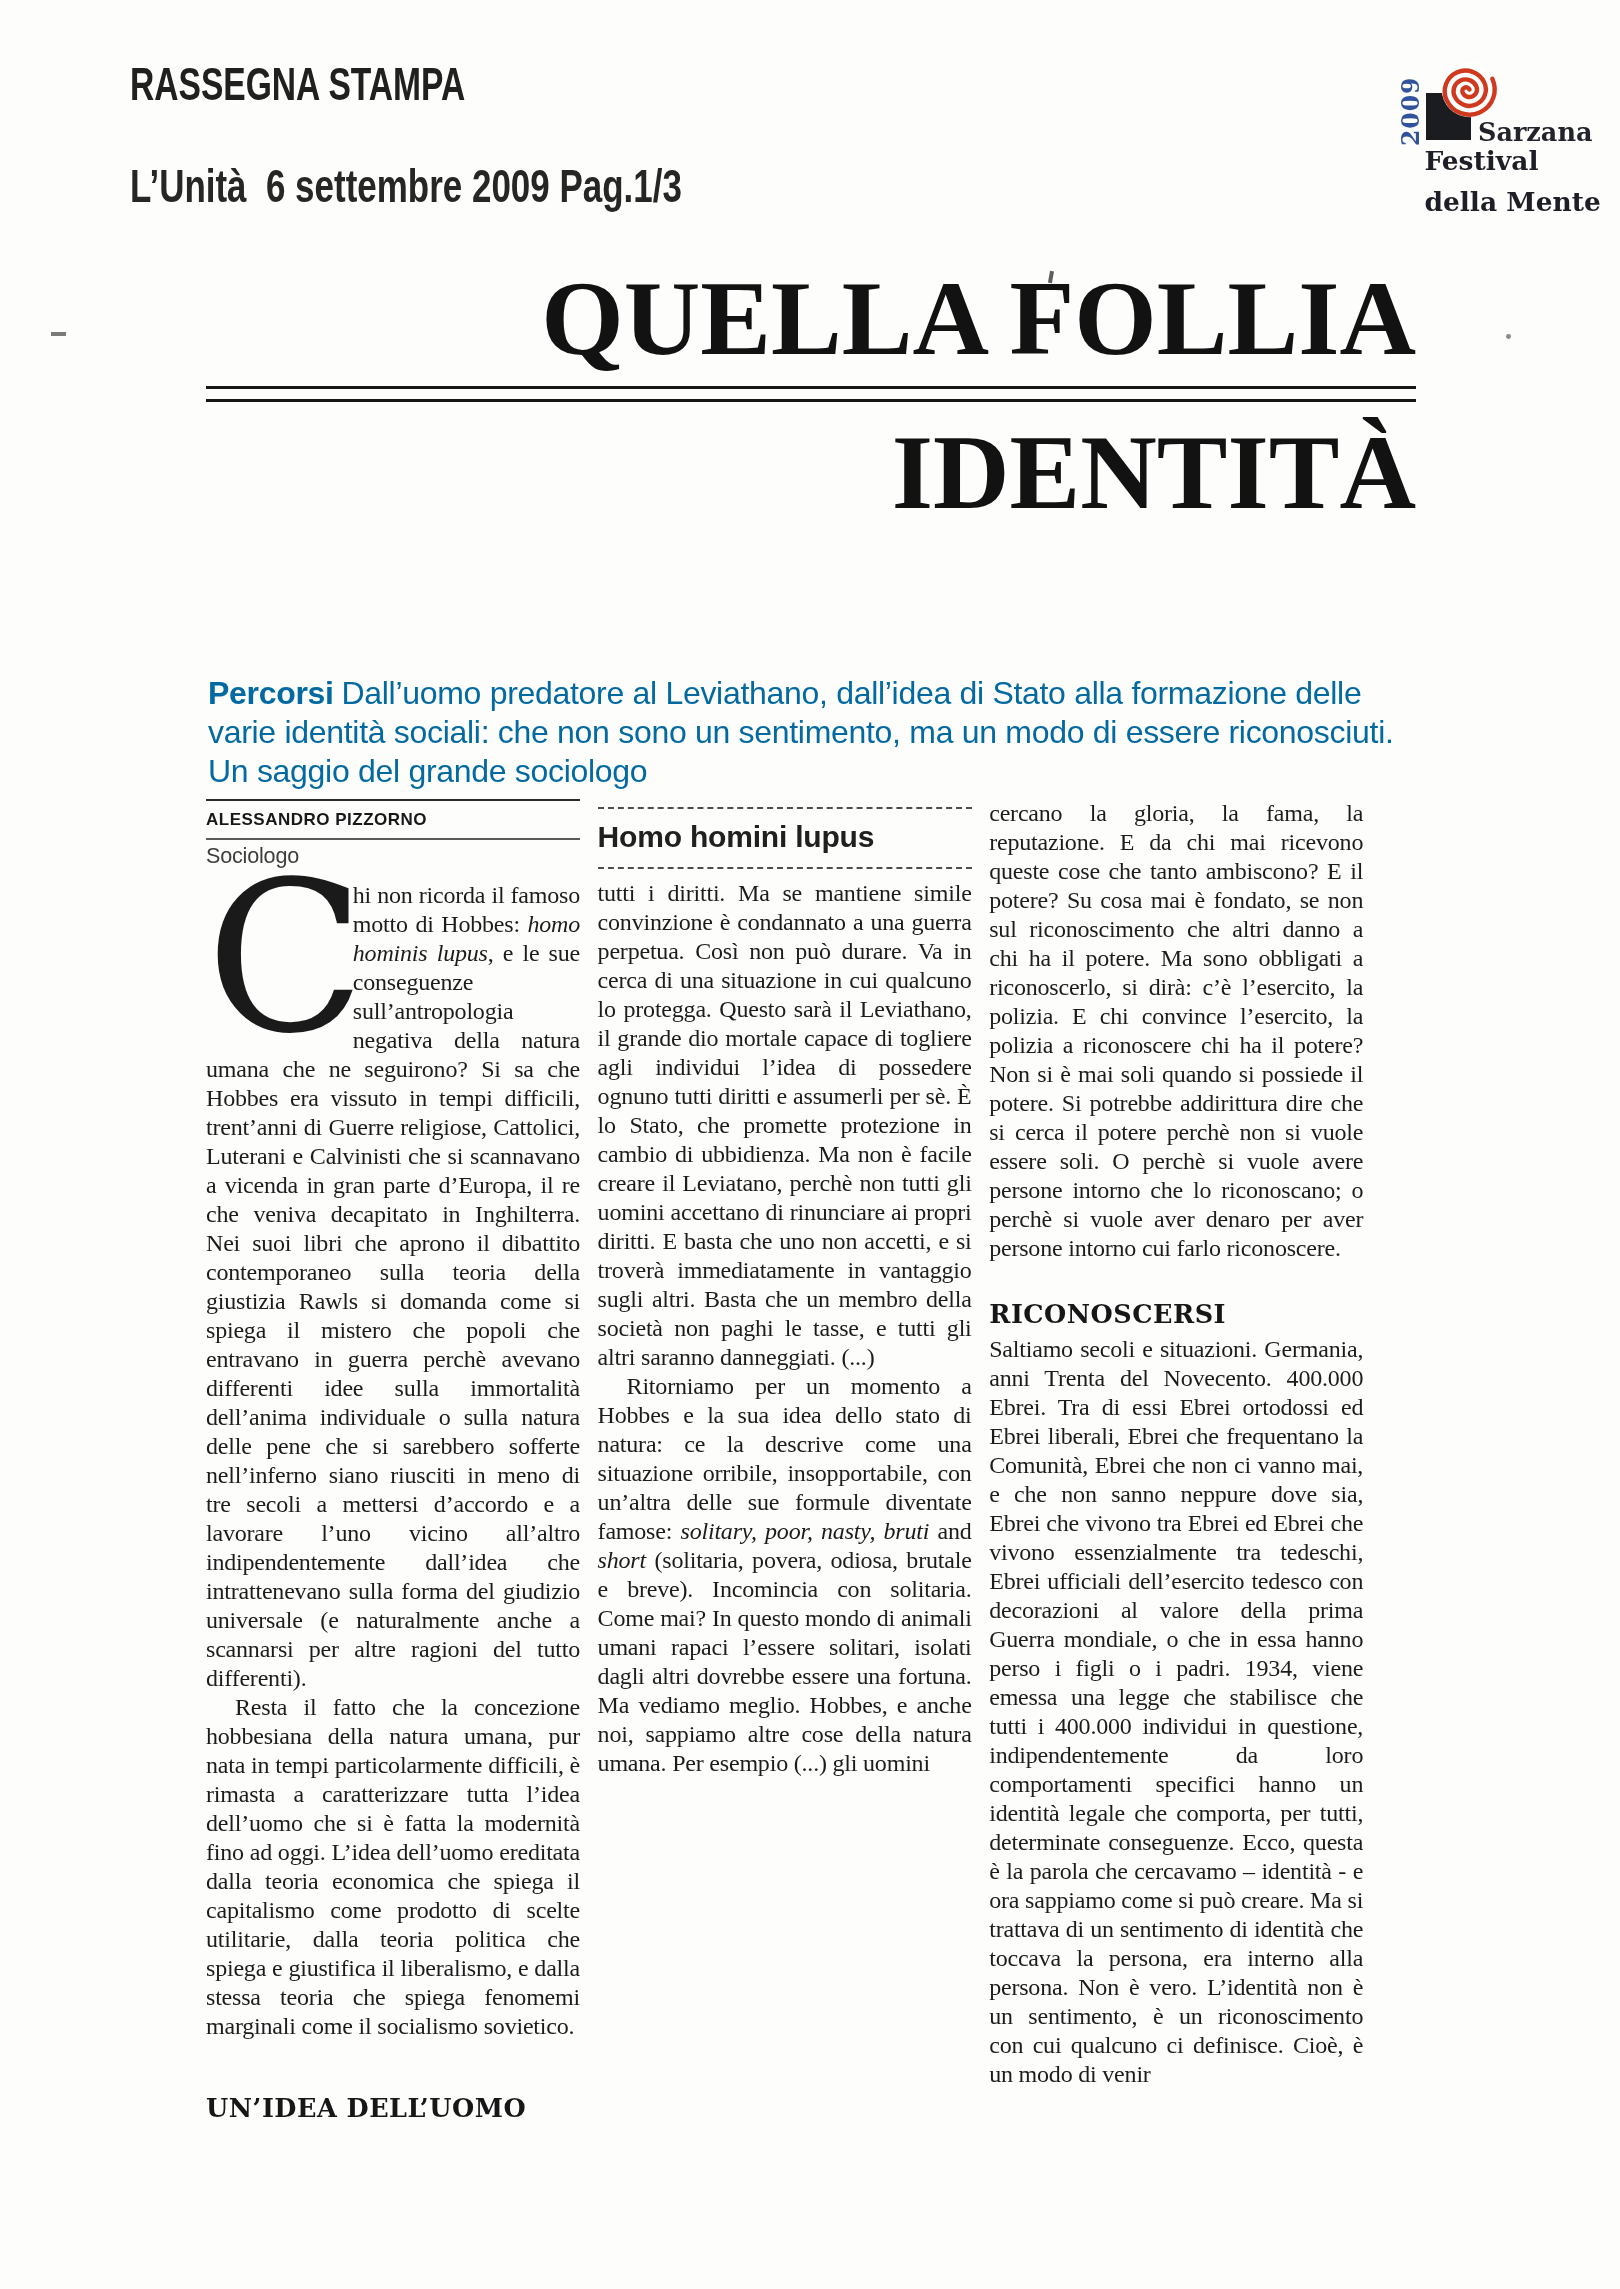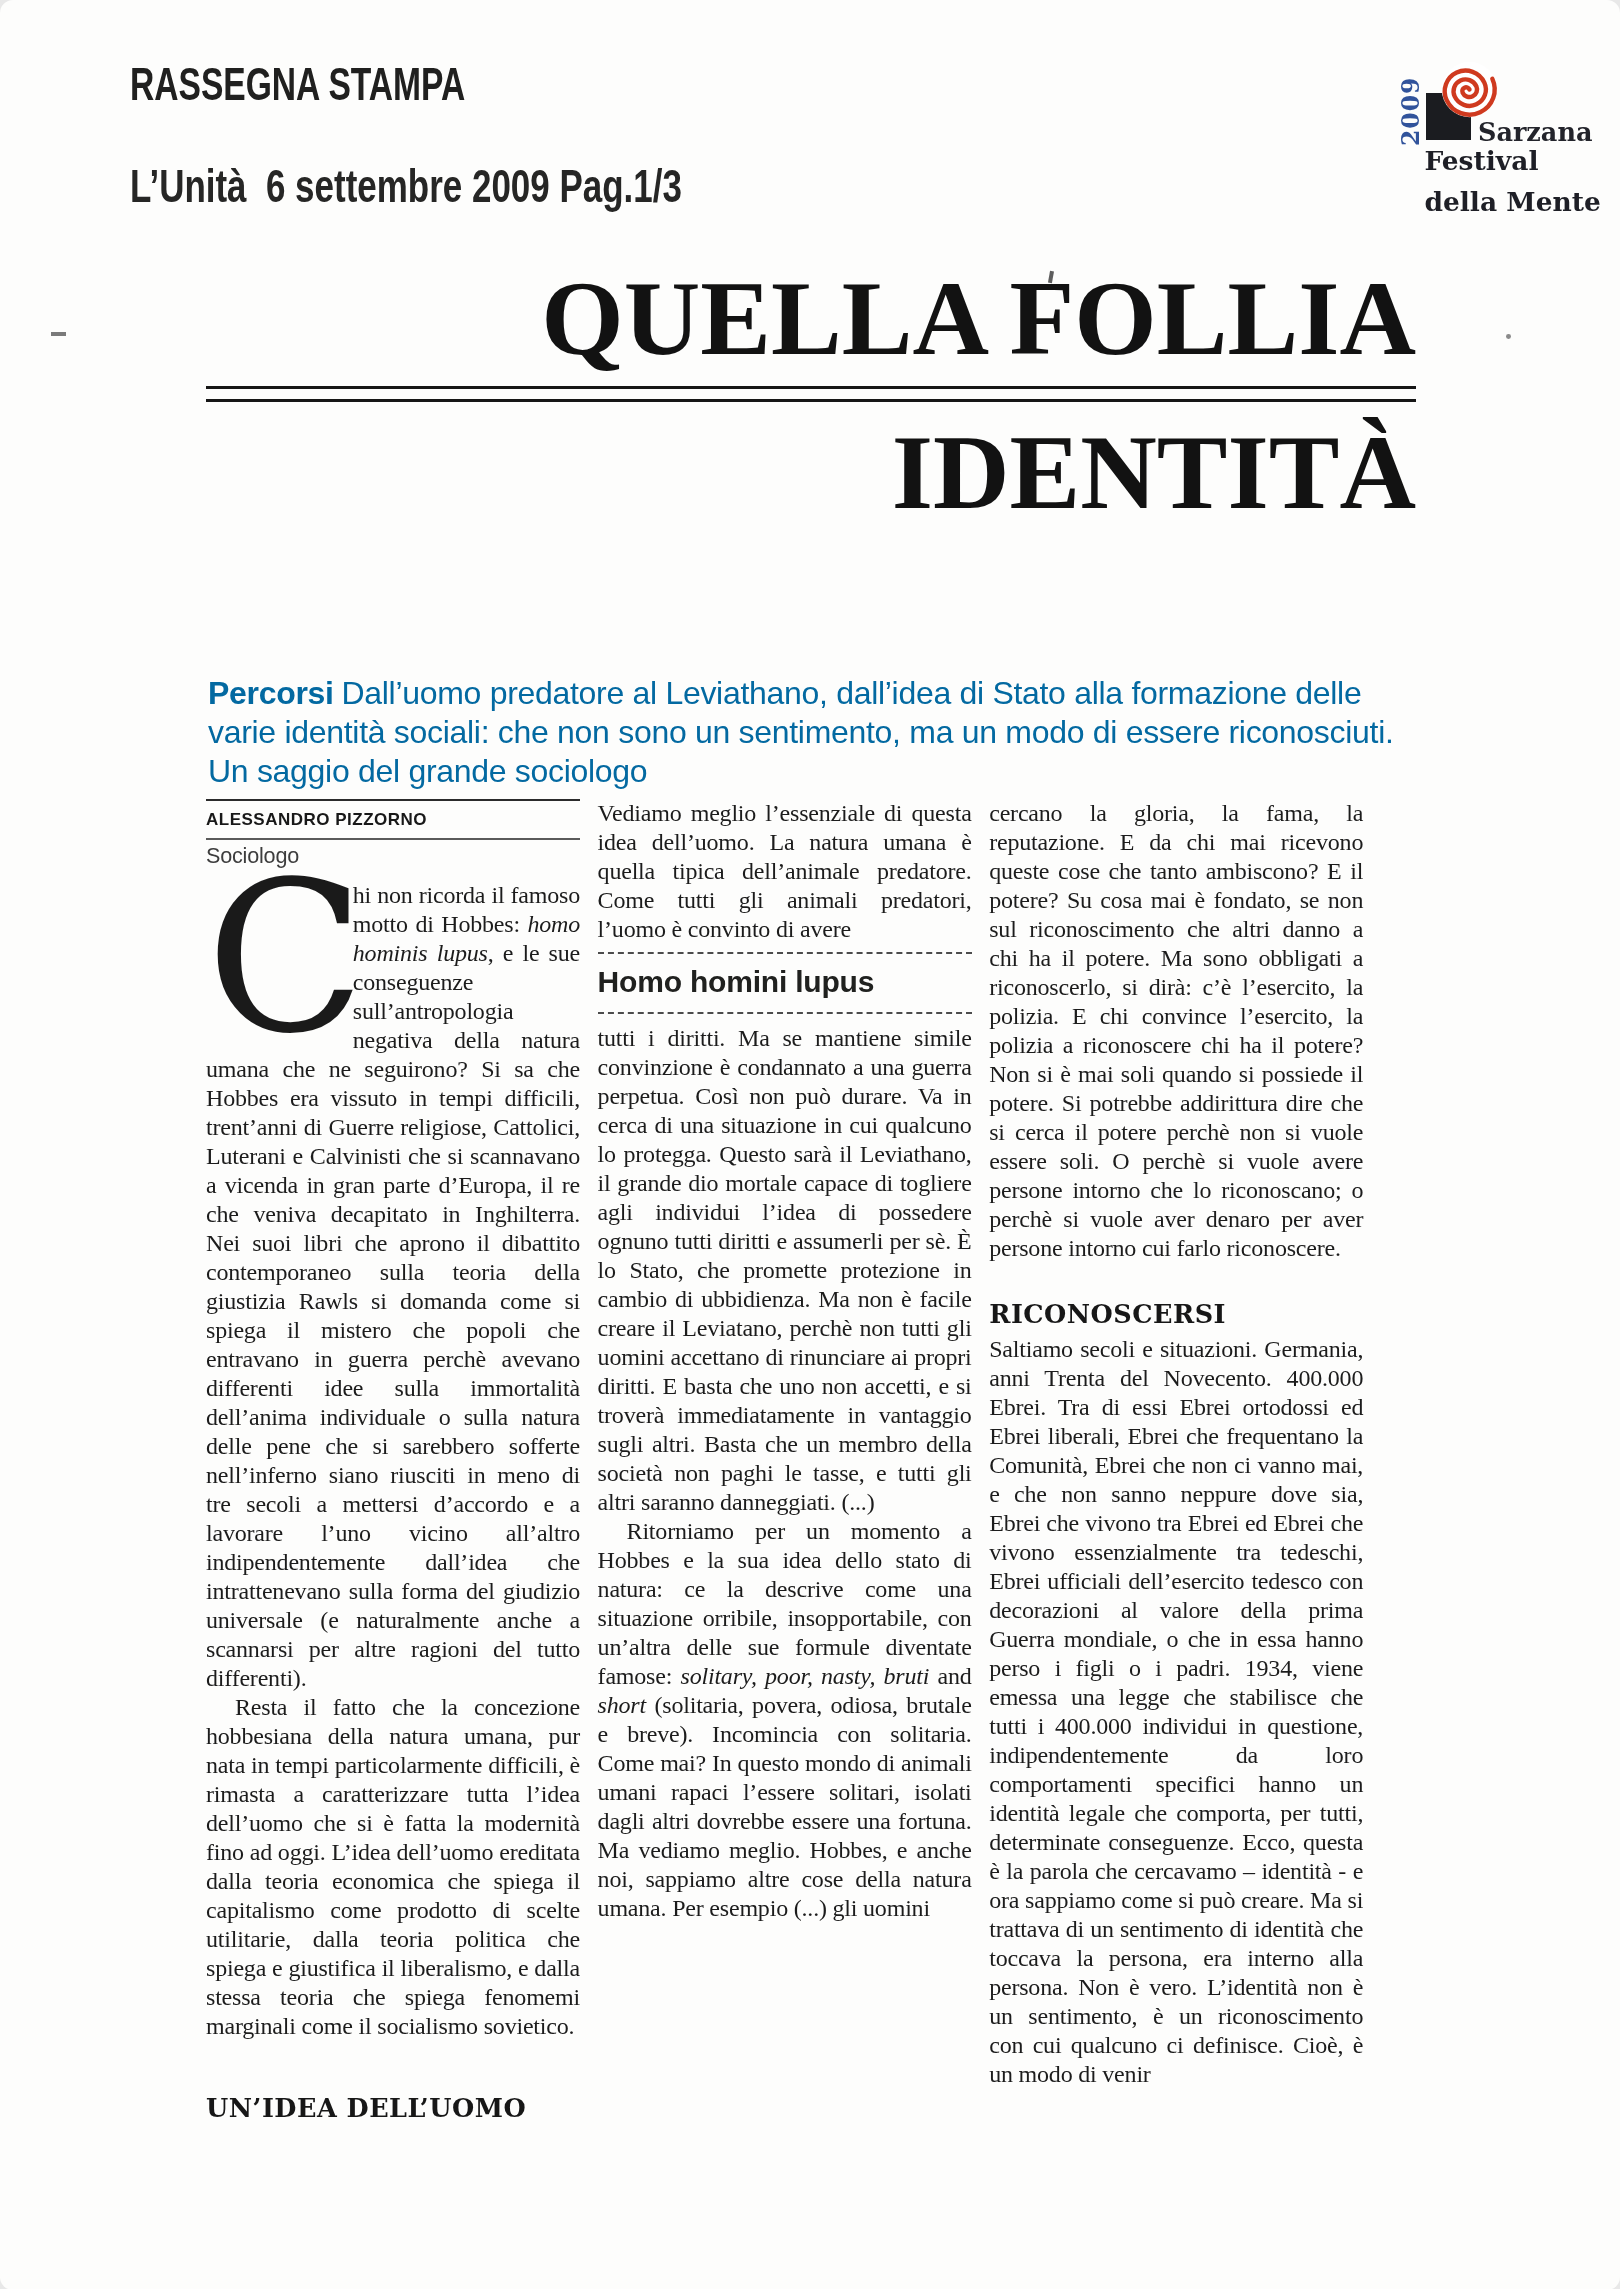--- a/index.html
+++ b/index.html
@@ -1,20 +1,20 @@
 <!DOCTYPE html>
 <html lang="it"><head>
 <meta charset="utf-8">
 <style>
   * { margin:0; padding:0; box-sizing:border-box; }
   html,body { background:#e8e8e8; }
   .page {
     position:relative; width:1620px; height:2290px;
     background:#fdfdfc; overflow:hidden;
-    font-family:"Liberation Serif", serif; color:#1c1c1c;border-radius:13px;
+    font-family:"Liberation Serif", serif; color:#1c1c1c;
   }
 
   
   .top-title {
     position:absolute; left:130px; top:61px;
     font-family:"Liberation Sans", sans-serif; font-weight:bold;
     font-size:46px; line-height:46px; color:#20201f;
     transform:scaleX(0.73); transform-origin:left top; white-space:pre;
   }
   .top-source {
@@ -140,21 +140,20 @@
           <div class="byline-role">Sociologo</div>
         </div>
         <p class="body-p">
           <span class="dropcap">C</span><span>hi non ricorda il famoso motto di Hobbes: </span><span class="it">homo hominis lupus</span><span>, e le sue conseguenze sull’antropologia negativa della natura umana che ne seguirono? Si sa che Hobbes era vissuto in tempi difficili, trent’anni di Guerre religiose, Cattolici, Luterani e Calvinisti che si scannavano a vicenda in gran parte d’Europa, il re che veniva decapitato in Inghilterra. Nei suoi libri che aprono il dibattito contemporaneo sulla teoria della giustizia Rawls si domanda come si spiega il mistero che popoli che entravano in guerra perchè avevano differenti idee sulla immortalità dell’anima individuale o sulla natura delle pene che si sarebbero sofferte nell’inferno siano riusciti in meno di tre secoli a mettersi d’accordo e a lavorare l’uno vicino all’altro indipendentemente dall’idea che intrattenevano sulla forma del giudizio universale (e naturalmente anche a scannarsi per altre ragioni del tutto differenti).</span>
         </p>
         <p class="body-p indent">Resta il fatto che la concezione hobbesiana della natura umana, pur nata in tempi particolarmente difficili, è rimasta a caratterizzare tutta l’idea dell’uomo che si è fatta la modernità fino ad oggi. L’idea dell’uomo ereditata dalla teoria economica che spiega il capitalismo come prodotto di scelte utilitarie, dalla teoria politica che spiega e giustifica il liberalismo, e dalla stessa teoria che spiega fenomemi marginali come il socialismo sovietico.</p>
         <h4 class="sec-head col1-head">UN’IDEA DELL’UOMO</h4>
       </div>
 
       <div class="col">
-        <p class="body-p">Vediamo meglio l’essenziale di questa idea dell’uomo. La natura umana è quella tipica dell’animale predatore. Come tutti gli animali predatori, l’uomo è convinto di avere</p>
         <div class="pullquote">
           <div class="pq-title">Homo homini lupus</div>
         </div>
         <p class="body-p">tutti i diritti. Ma se mantiene simile convinzione è condannato a una guerra perpetua. Così non può durare. Va in cerca di una situazione in cui qualcuno lo protegga. Questo sarà il Leviathano, il grande dio mortale capace di togliere agli individui l’idea di possedere ognuno tutti diritti e assumerli per sè. È lo Stato, che promette protezione in cambio di ubbidienza. Ma non è facile creare il Leviatano, perchè non tutti gli uomini accettano di rinunciare ai propri diritti. E basta che uno non accetti, e si troverà immediatamente in vantaggio sugli altri. Basta che un membro della società non paghi le tasse, e tutti gli altri saranno danneggiati. (...)</p>
         <p class="body-p indent">
           <span>Ritorniamo per un momento a Hobbes e la sua idea dello stato di natura: ce la descrive come una situazione orribile, insopportabile, con un’altra delle sue formule diventate famose: </span><span class="it">solitary, poor, nasty, bruti</span><span> and </span><span class="it">short</span><span> (solitaria, povera, odiosa, brutale e breve). Incomincia con solitaria. Come mai? In questo mondo di animali umani rapaci l’essere solitari, isolati dagli altri dovrebbe essere una fortuna. Ma vediamo meglio. Hobbes, e anche noi, sappiamo altre cose della natura umana. Per esempio (...) gli uomini</span>
         </p>
       </div>
 
       <div class="col">

